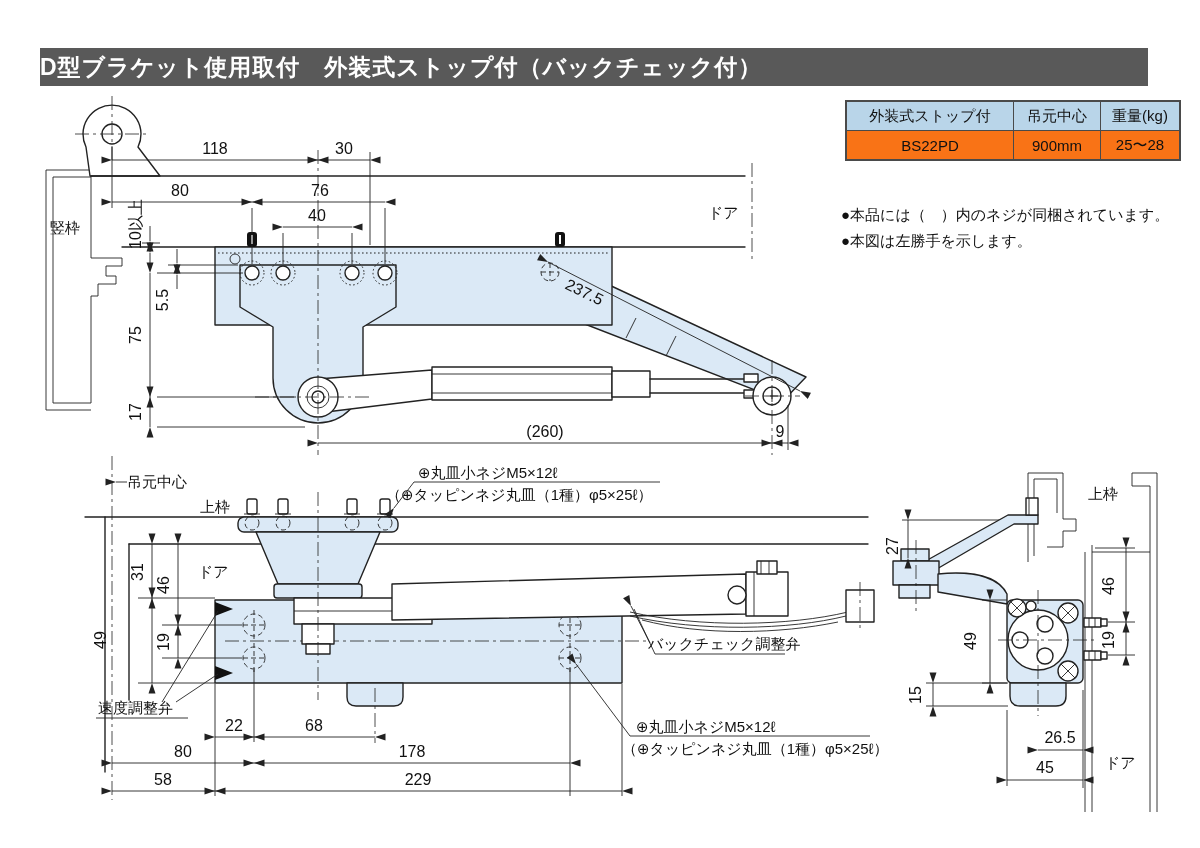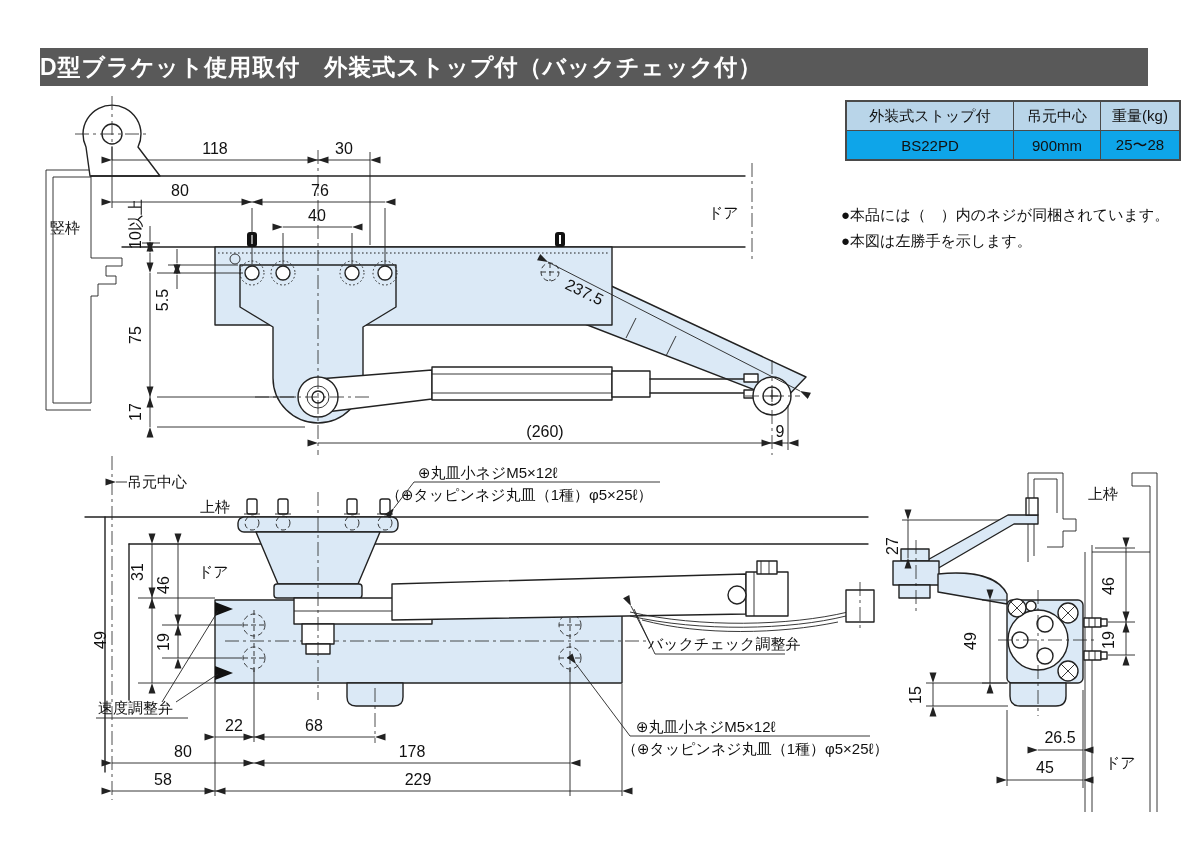--- a/index.html
+++ b/index.html
@@ -5,21 +5,21 @@
   html,body{margin:0;padding:0;background:#fff;}
   .page{position:relative;width:1200px;height:848px;background:#fff;overflow:hidden;
         font-family:"Liberation Sans","DejaVu Sans",sans-serif;color:#111;}
   .hdr{position:absolute;left:40px;top:48px;width:1108px;height:38px;background:#595959;
        color:#fff;font-size:23px;font-weight:bold;line-height:38px;
        letter-spacing:1px;white-space:nowrap;}
   .spec{position:absolute;left:845px;top:100px;border-collapse:collapse;
         border:2px solid #4a4a4a;font-size:15px;}
   .spec th,.spec td{border:1.2px solid #4a4a4a;text-align:center;height:28px;padding:0 4px;}
   .spec th{background:#b9d5e9;font-weight:normal;}
-  .spec td{background:#0ea5e9;}
+  .spec td{background:#f97316;}
   .c-model{width:158px}.c-width{width:78px}.c-weight{width:70px}
   .notes{position:absolute;left:841px;top:202px;font-size:15px;line-height:26px;}
   svg{position:absolute;left:0;top:0;}
   .ln{fill:none;stroke:#222;stroke-width:1.4;stroke-linejoin:round;stroke-linecap:round;}
   .tn{fill:none;stroke:#222;stroke-width:.9;stroke-linejoin:round;}
   .blue{fill:#dbe9f6;stroke:#222;stroke-width:1.4;stroke-linejoin:round;}
   .wht{fill:#fff;stroke:#222;stroke-width:1.4;stroke-linejoin:round;}
   .dim{fill:none;stroke:#222;stroke-width:.9;}
   .chain{fill:none;stroke:#222;stroke-width:.8;stroke-dasharray:14 4 3 4;}
   .dash{fill:none;stroke:#222;stroke-width:.9;stroke-dasharray:5 3;}

